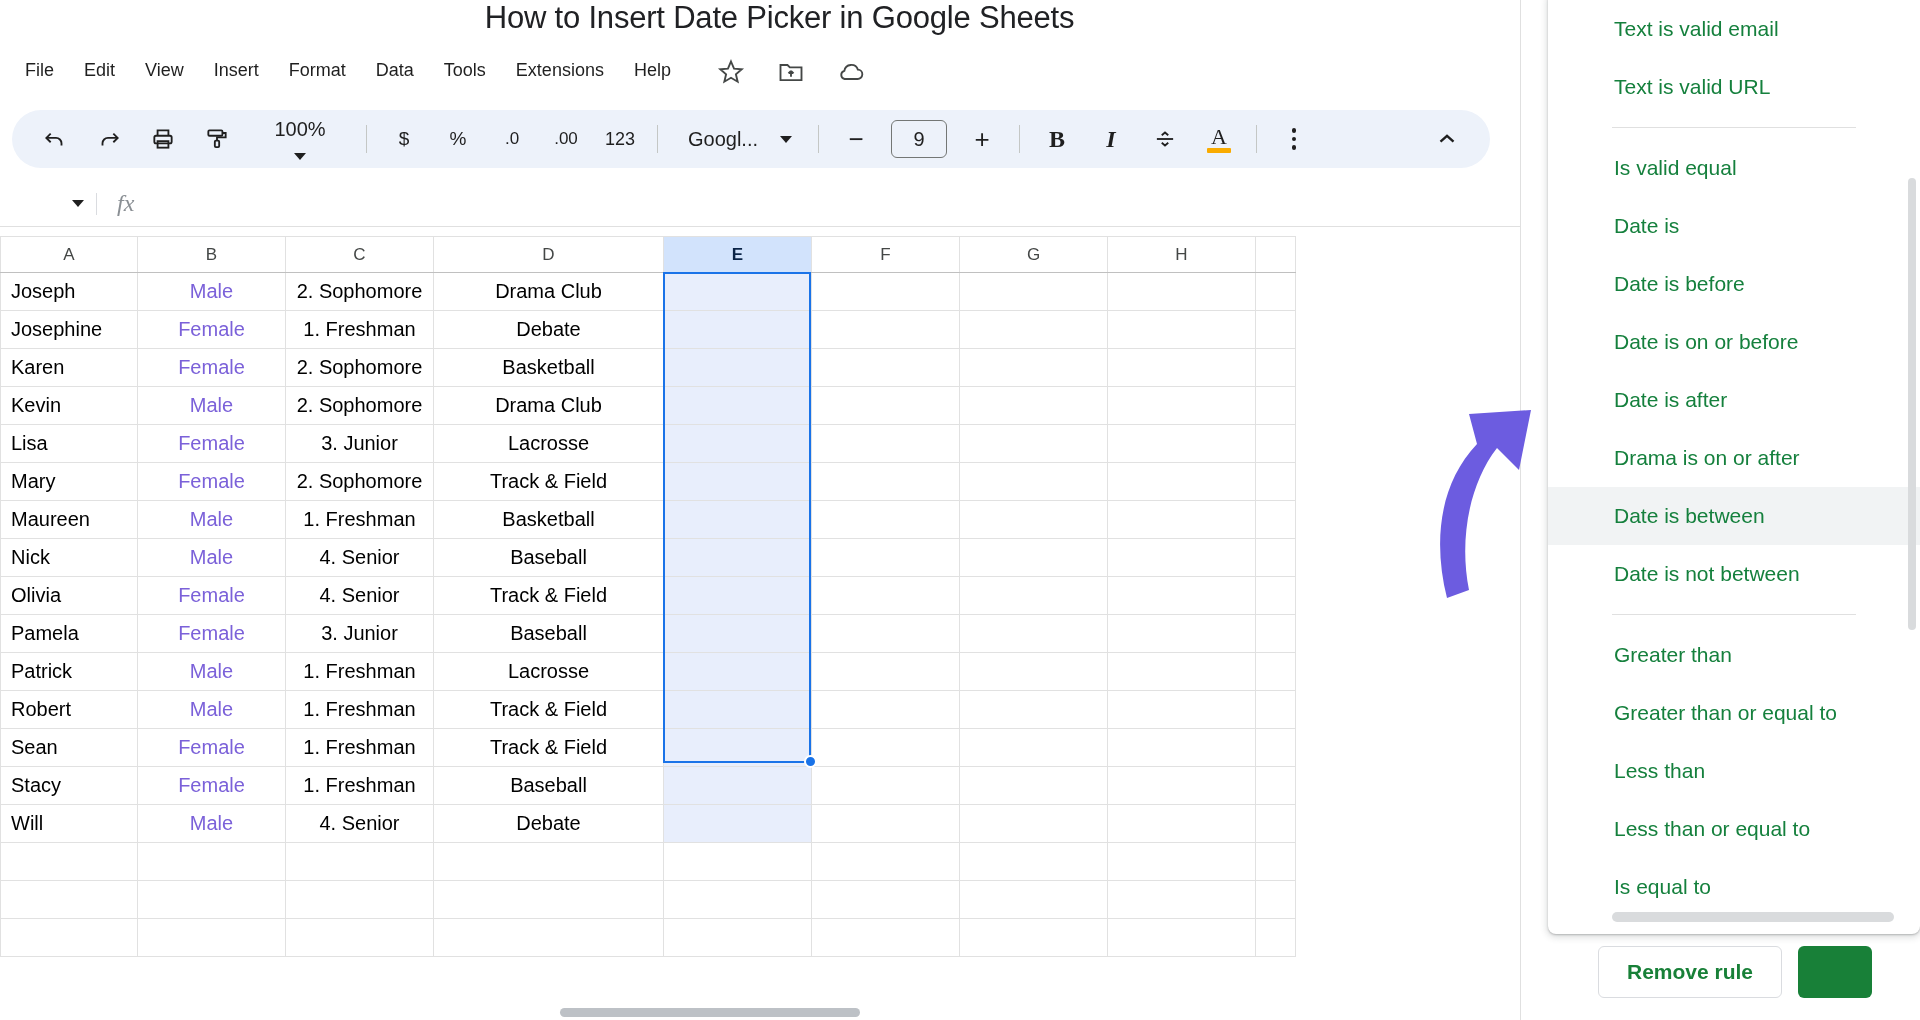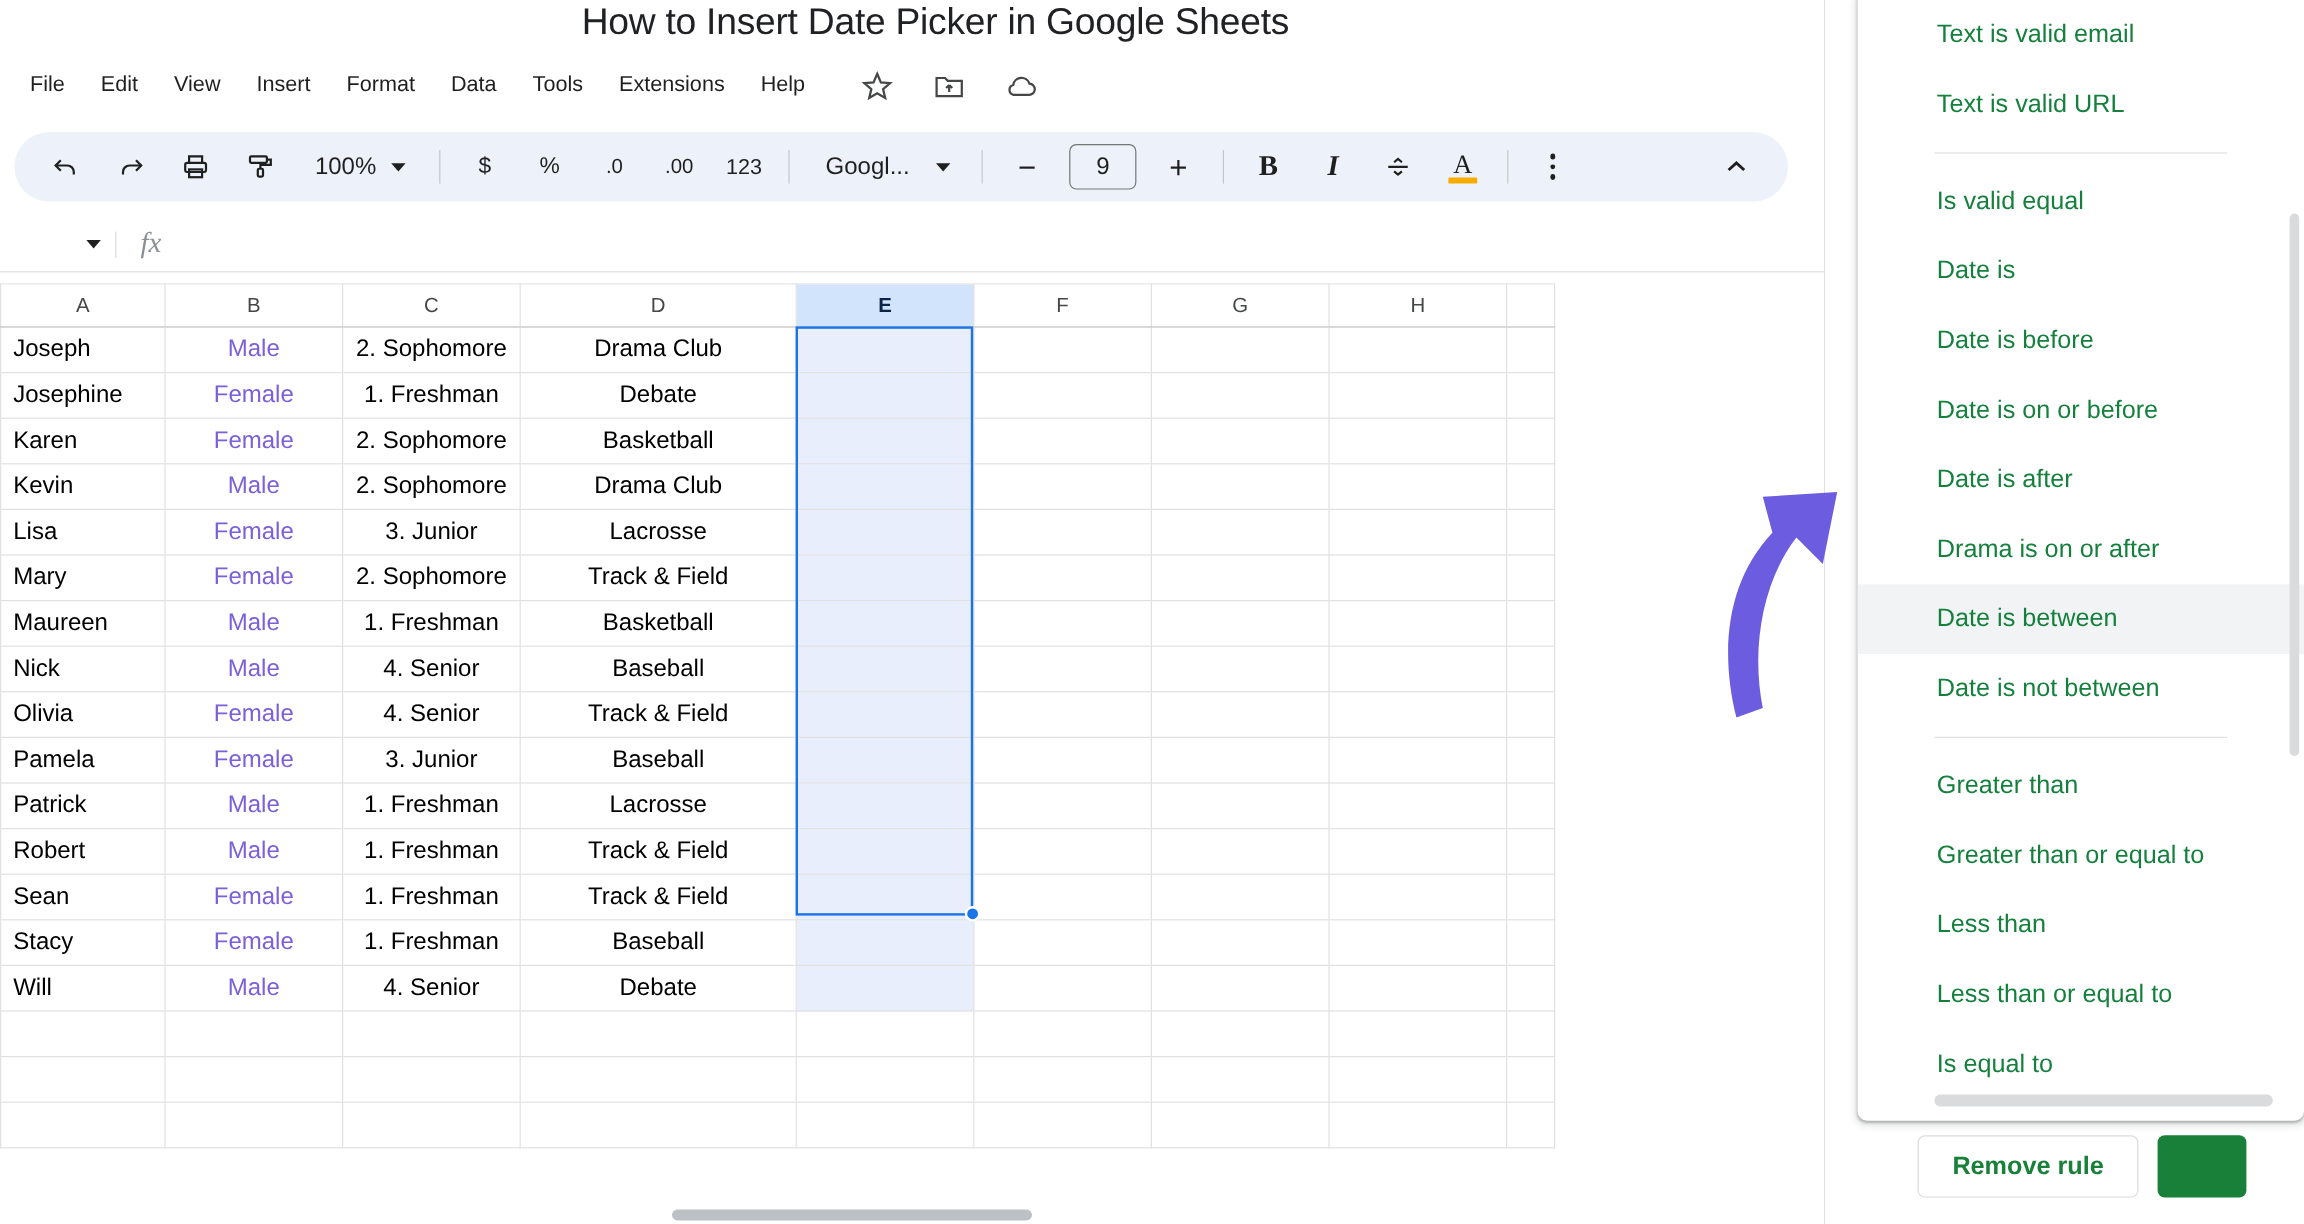--- a/index.html
+++ b/index.html
@@ -50,21 +50,21 @@
     display: flex; align-items: center; padding: 0 16px; gap: 0;
   }
   .tb-btn {
     height: 44px; min-width: 44px; border-radius: 50%;
     display: flex; align-items: center; justify-content: center;
     color: #1f1f1f; font-size: 19px; flex: none; margin: 0 5px;
   }
   .tb-btn svg { width: 26px; height: 26px; stroke:#1f1f1f; fill:none; stroke-width:1.7; }
   .tb-zoom {
     min-width: 104px; border-radius: 22px; font-size: 20px; color:#1f1f1f;
-    display:flex; align-items:center; justify-content:center; gap:12px; padding: 0 10px; height:44px; margin:0 4px;
+    display:flex; align-items:center; justify-content:center; gap:12px; padding: 0 10px; height:44px; margin:0 4px;flex-direction:column;
   }
   .tb-sep { width: 1px; height: 28px; background: #c4c7c5; margin: 0 10px; flex: none; }
   .tb-font {
     min-width: 132px; border-radius: 22px; height:44px;
     display:flex; align-items:center; justify-content:space-between;
     padding: 0 12px 0 16px; font-size: 20px; color:#1f1f1f; margin: 0 4px;
   }
   .fontsize-box {
     width: 56px; height: 38px; border: 1px solid #747775; border-radius: 6px;
     display: flex; align-items: center; justify-content: center;

